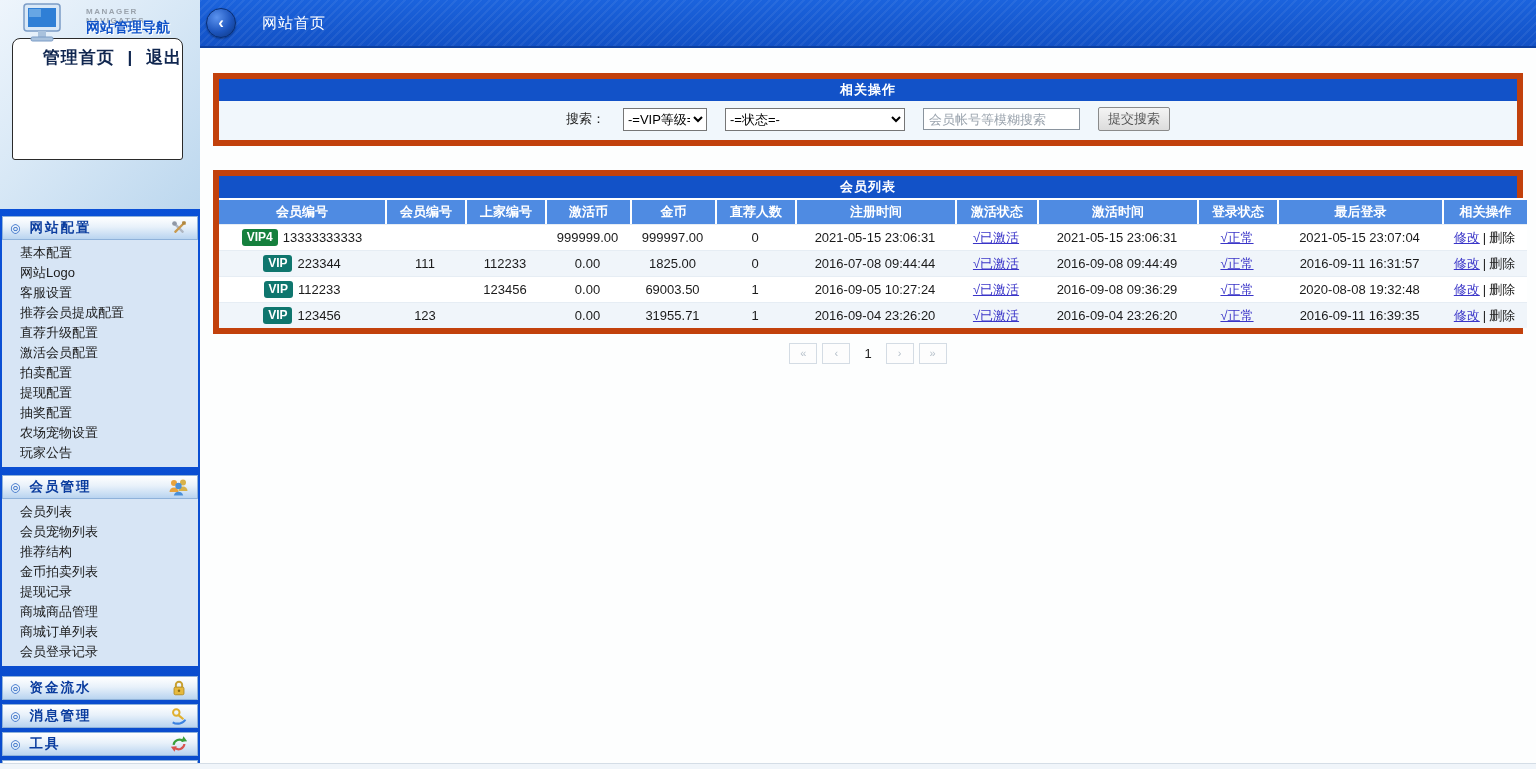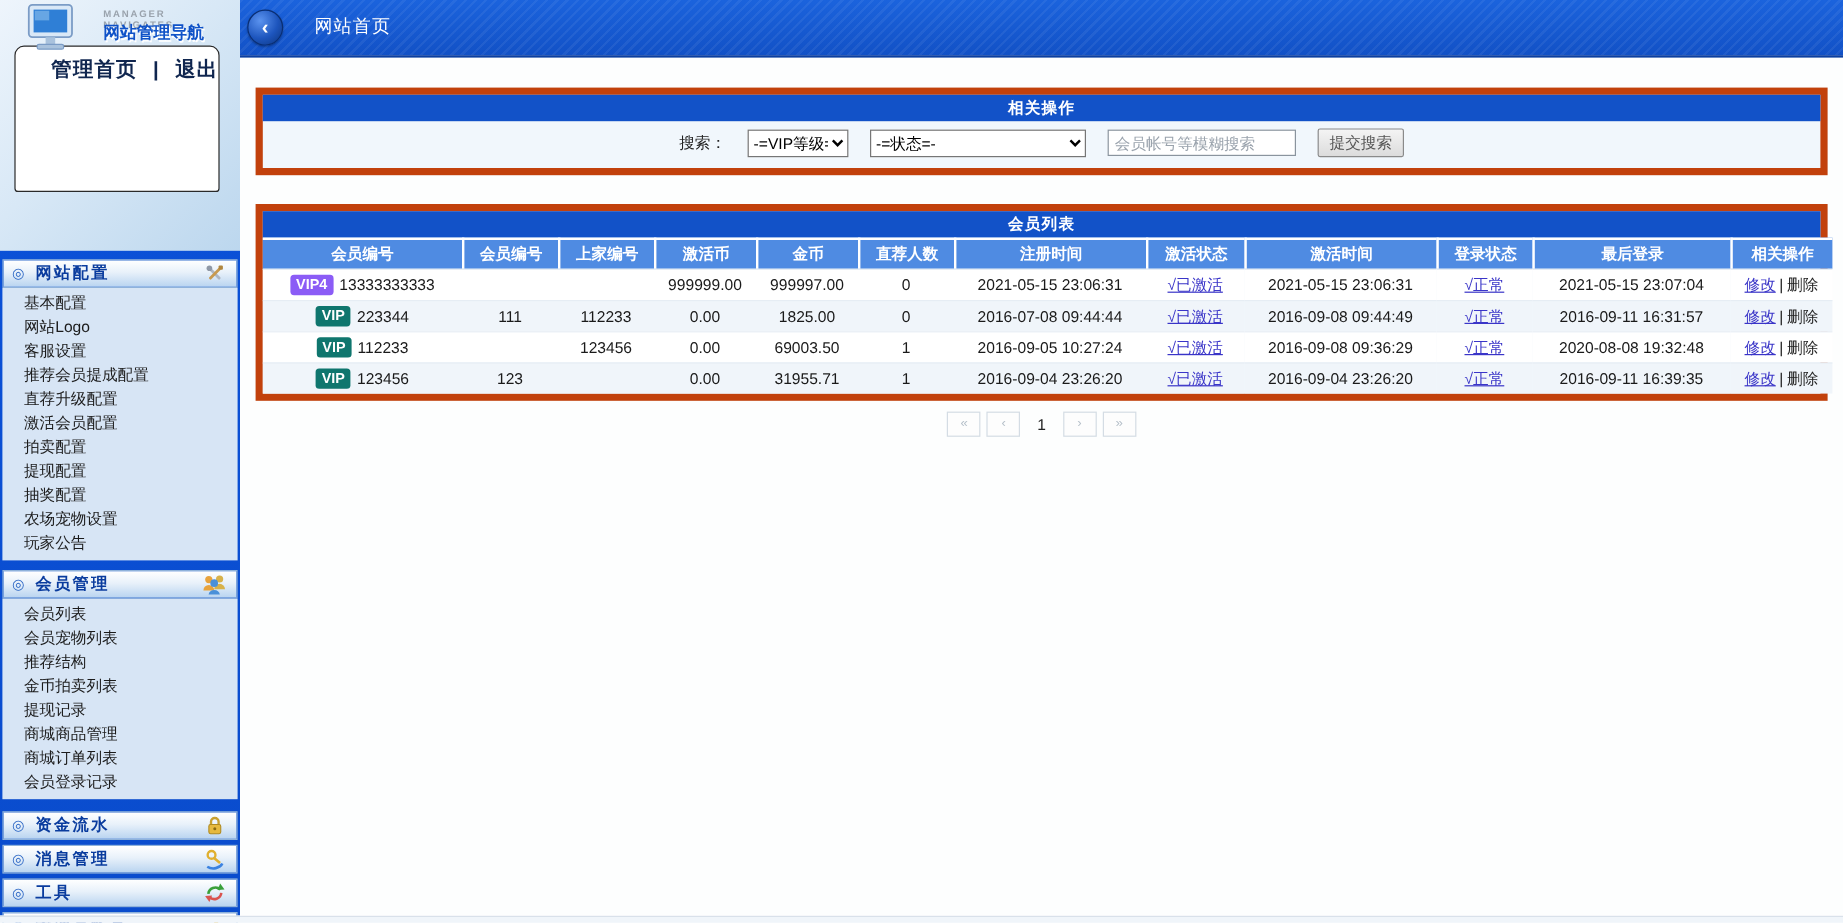--- a/index.html
+++ b/index.html
@@ -82,21 +82,21 @@
   table.member-table { width:100%; border-collapse:separate; border-spacing:0; table-layout:fixed; }
   .member-table th { height:26px; background:#4f8be2; color:#fff; font-size:13px; font-weight:bold;
     text-align:center; border-top:2px solid #fff; white-space:nowrap; overflow:hidden; }
   .member-table th + th { border-left:2px solid #fff; }
   .member-table td { height:26px; text-align:center; font-size:13px; color:#1a1a1a;
     border-top:1px solid #e6edf4; white-space:nowrap; overflow:hidden; background:#fff; }
   .member-table tr.even td { background:#f0f5fa; }
   .id-cell { display:inline-flex; align-items:center; gap:5px; }
   .vip-badge { display:inline-block; padding:2px 5px 3px; border-radius:3px; color:#fff;
     font-weight:bold; font-size:12px; line-height:1; }
-  .vip-red { background:#8b5cf6; } .vip-gray { background:#0f766e; }
+  .vip-red { background:#15803d; } .vip-gray { background:#0f766e; }
   .op-sep { color:#222; margin:0 3px; }
   .del-link { color:#222; cursor:pointer; font-size:13px; }
 
   .pagination { display:flex; align-items:center; justify-content:center; gap:5px; margin-top:9px; }
   .page-btn { min-width:28px; height:21px; line-height:19px; text-align:center;
     border:1px solid #d4dce4; background:#fdfdfd; color:#b6c0ca; font-size:11px; cursor:pointer; }
   .page-current { color:#222; font-size:13px; margin:0 9px; }
 </style>
 </head>
 <body>

